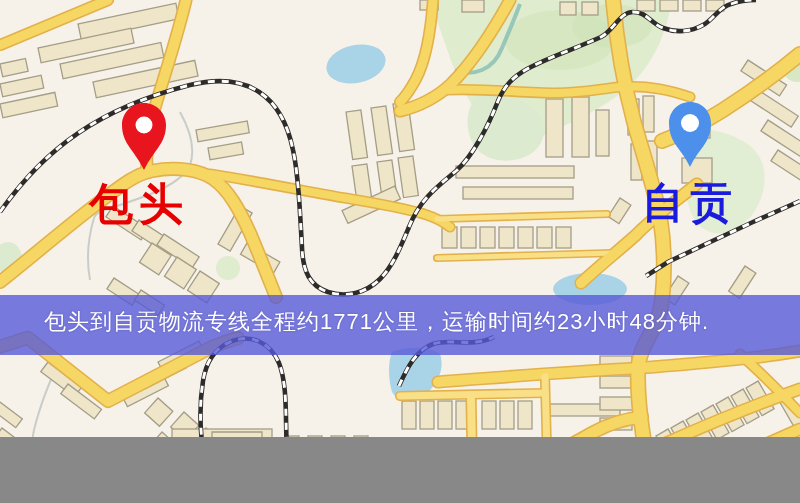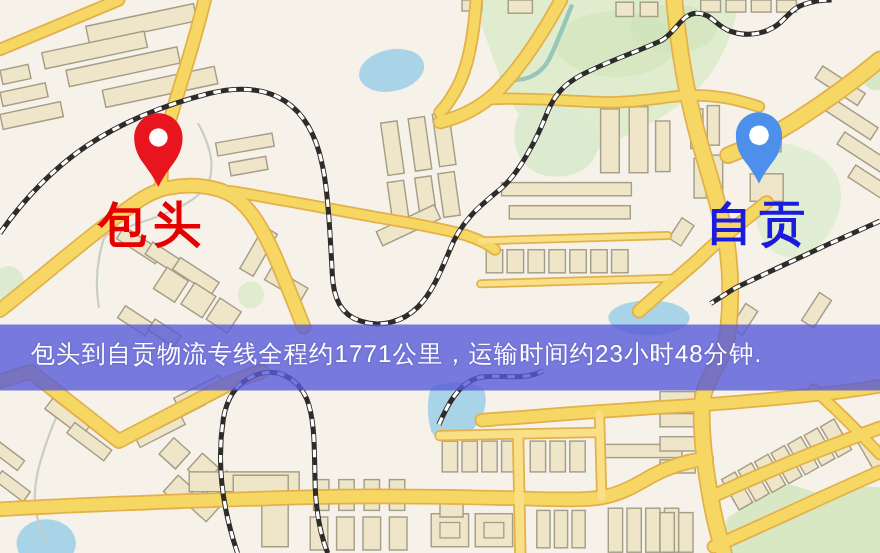--- a/index.html
+++ b/index.html
@@ -1,32 +1,32 @@
 <!DOCTYPE html>
 <html><head>
 <meta charset="utf-8">
 <style>
   html,body{margin:0;padding:0;background:#888;}
-  .stage{position:relative;width:800px;height:503px;overflow:hidden;
+  .stage{position:relative;width:800px;height:437px;overflow:hidden;
          font-family:"Liberation Sans","DejaVu Sans",sans-serif;background:#f7f2e9;}
   .stage svg{position:absolute;left:0;top:0;}
   .bld{fill:#efe6c9;stroke:#a49d87;stroke-width:1.3;}
   .bld-inner{fill:none;stroke:#a49d87;stroke-width:1.2;}
   .road{fill:none;stroke:#f7d763;stroke-linecap:round;stroke-linejoin:round;}
   .road.minor{stroke:#f9e087;}
   .road-casing{fill:none;stroke:#e2b14b;stroke-linecap:round;stroke-linejoin:round;}
   .rail-base{fill:none;stroke:#2e2c2a;stroke-width:4.6;stroke-linecap:butt;}
   .rail-dash{fill:none;stroke:#ffffff;stroke-width:2.9;stroke-dasharray:7 7;}
   .stream{fill:none;stroke:#c9cdc9;stroke-width:2;}
   .river{fill:none;stroke:#8cc0b4;stroke-width:4;opacity:.85;}
   .pin-label{font-weight:bold;letter-spacing:6px;text-anchor:middle;
              font-family:"Liberation Sans","DejaVu Sans",sans-serif;}
   .banner{position:absolute;left:0;top:295px;width:800px;height:60px;
           background:rgba(88,90,216,0.80);display:flex;align-items:center;
-          box-sizing:border-box;padding-left:28px;}
+          box-sizing:border-box;padding-left:44px;}
   .banner span{color:#fff;font-size:22px;letter-spacing:1px;transform:translateY(-3px);
                text-shadow:0 0 2px rgba(60,60,160,.5);white-space:nowrap;}
 </style>
 </head>
 <body>
 
 <div class="stage">
 <svg width="800" height="503" viewBox="0 0 800 503">
 
   <rect x="0" y="0" width="800" height="503" fill="#f7f2e9"></rect>

